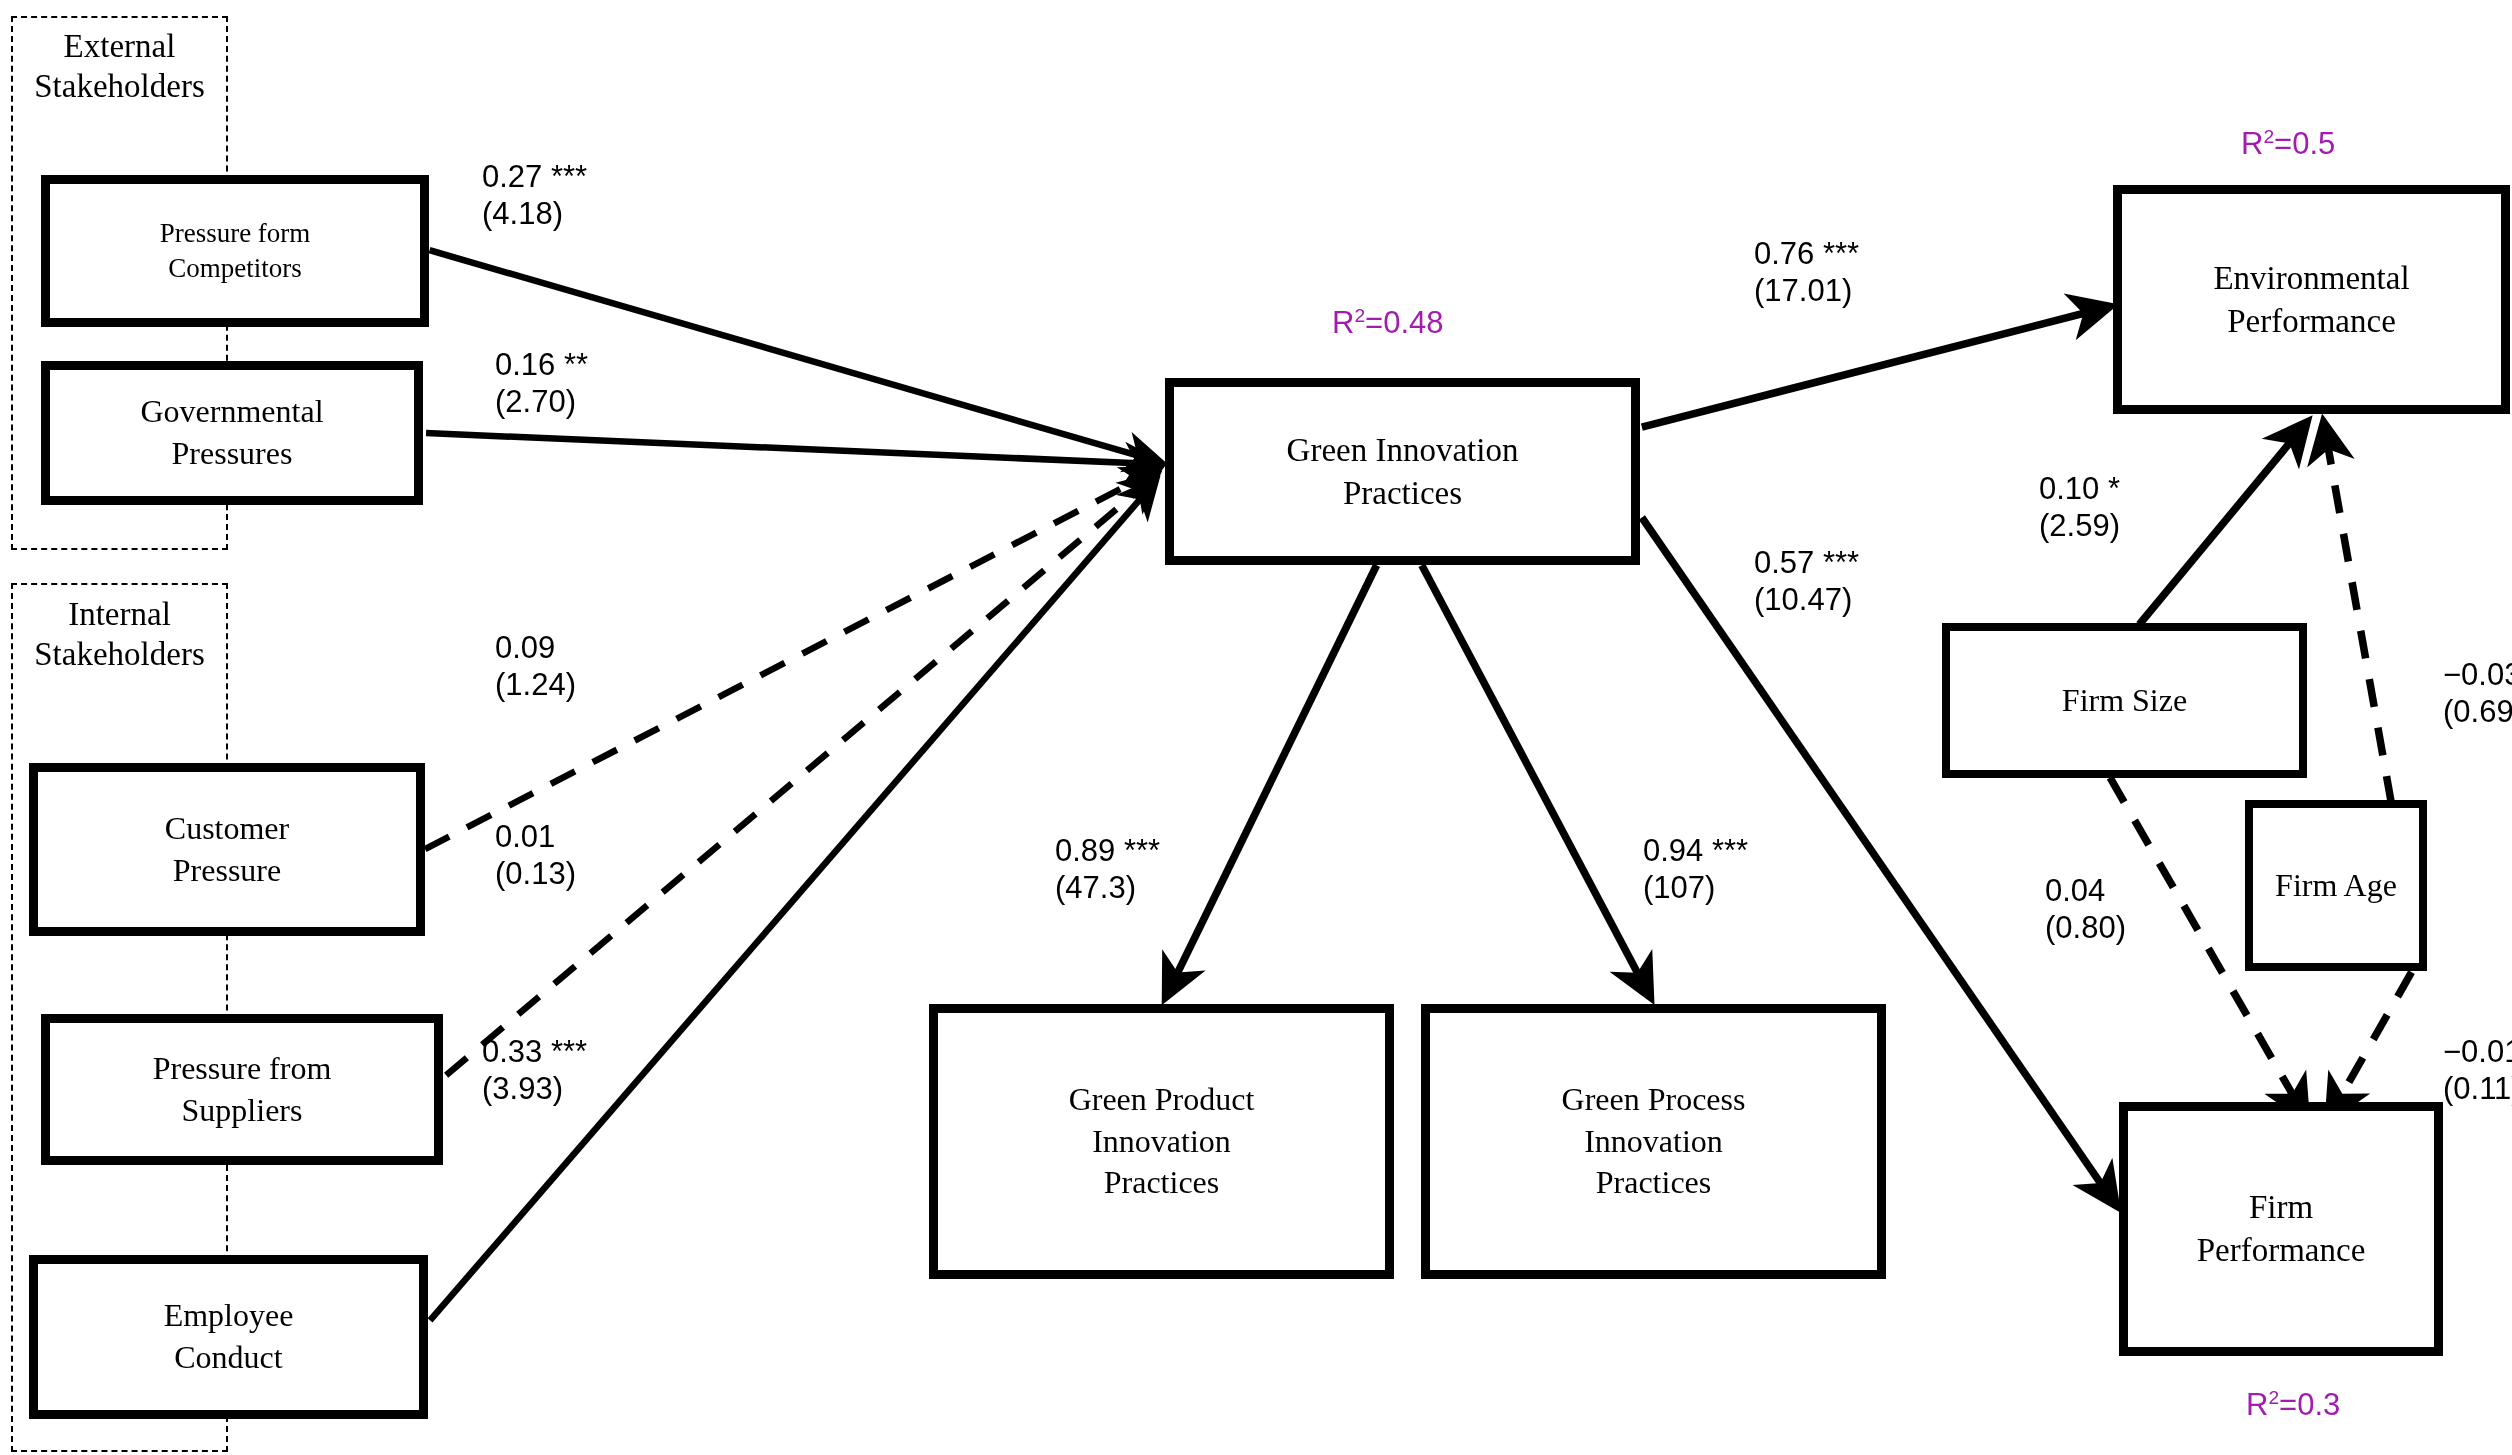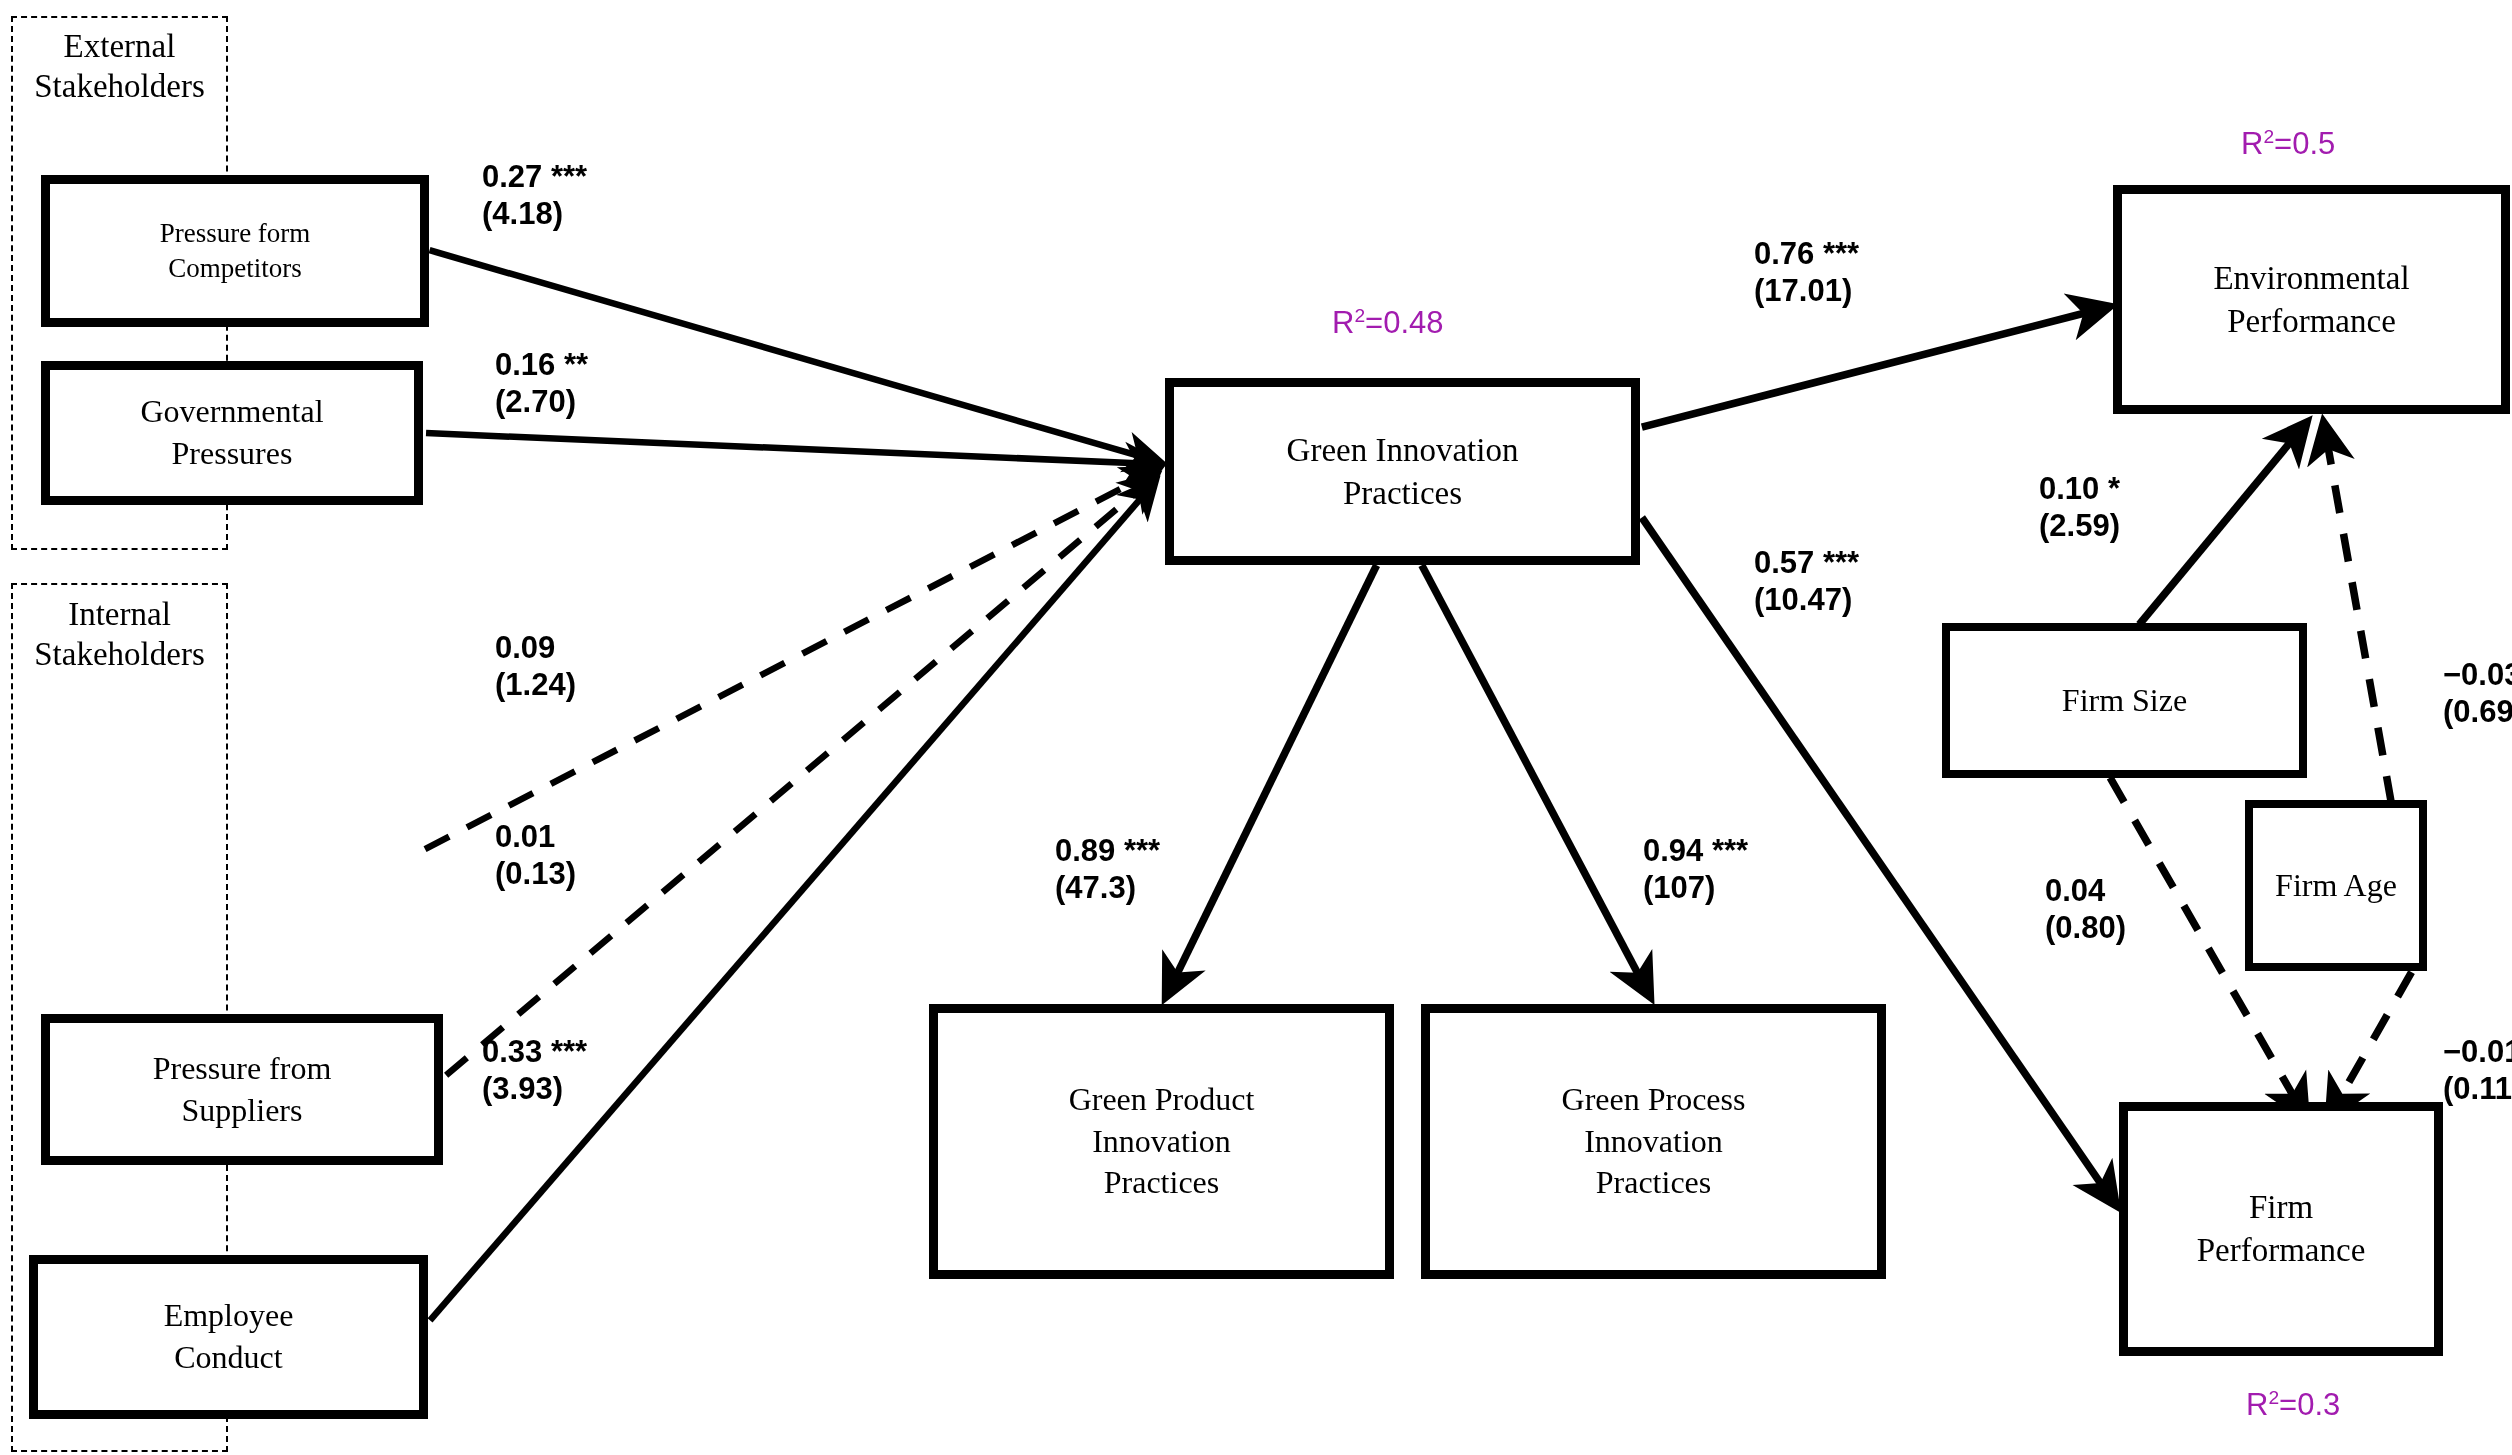--- a/index.html
+++ b/index.html
@@ -54,21 +54,20 @@
   .node.thin{ border-width:8px; }
   
   .coef{
     position:absolute;
     font-family:"Liberation Sans", sans-serif;
     font-size:31px;
     line-height:1.18;
     color:#000000;
     white-space:pre-line;
     text-align:left;
-    font-weight:bold;
   }
   
   .rsq{
     position:absolute;
     font-family:"Liberation Sans", sans-serif;
     font-size:31px;
     color:#a21caf;
     white-space:nowrap;
   }
   .rsq sup{ font-size:0.62em; vertical-align:super; line-height:0; }
@@ -141,20 +140,22 @@
       <path d="M 4800 1935 L 4635 2225"></path>
     </g>
   </svg>
 
   <div class="node" style="left:41px; top:175px; width:388px; height:152px; font-size:27px;">Pressure form
 Competitors</div>
 
   <div class="node" style="left:41px; top:361px; width:382px; height:144px; font-size:32px;">Governmental
 Pressures</div>
 
+  <div class="node" style="left:29px; top:763px; width:396px; height:173px; font-size:32px;">Customer
+Pressure</div>
 
   <div class="node" style="left:41px; top:1014px; width:402px; height:151px; font-size:32px;">Pressure from
 Suppliers</div>
 
   <div class="node" style="left:29px; top:1255px; width:399px; height:164px; font-size:32px;">Employee
 Conduct</div>
 
   <div class="node" style="left:1165px; top:378px; width:475px; height:187px; font-size:33px;">Green Innovation
 Practices</div>
 

